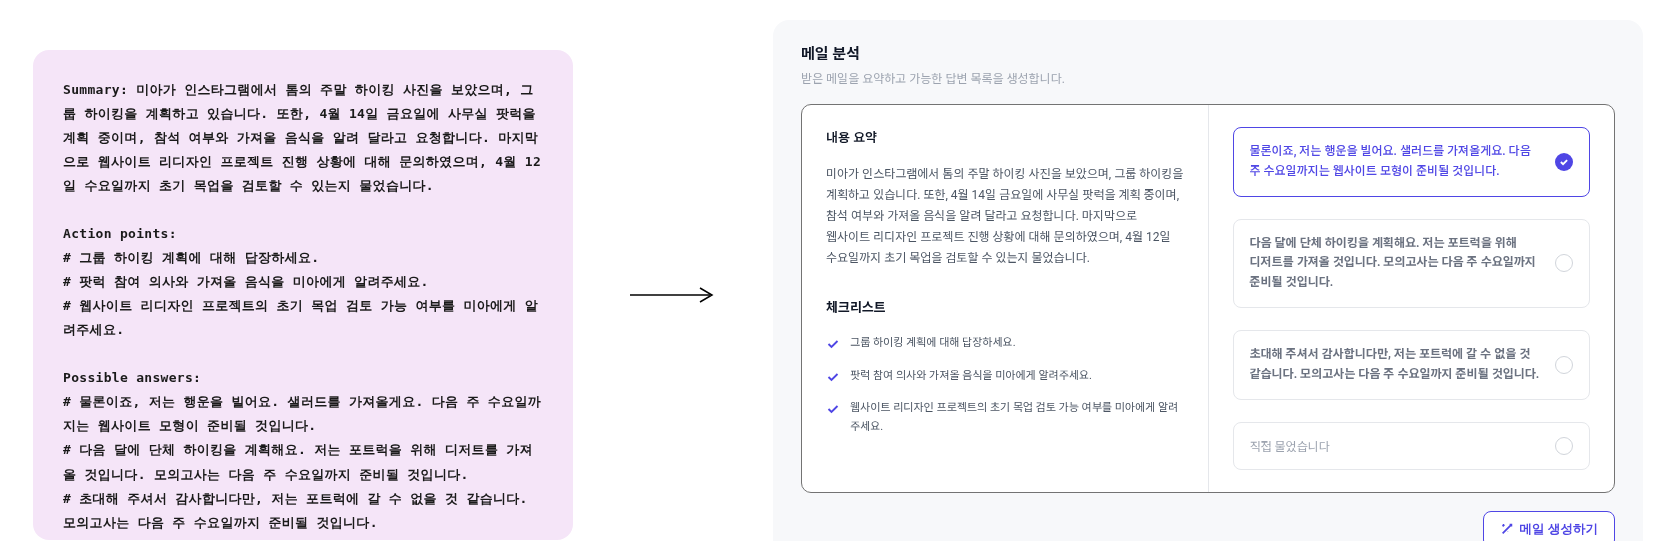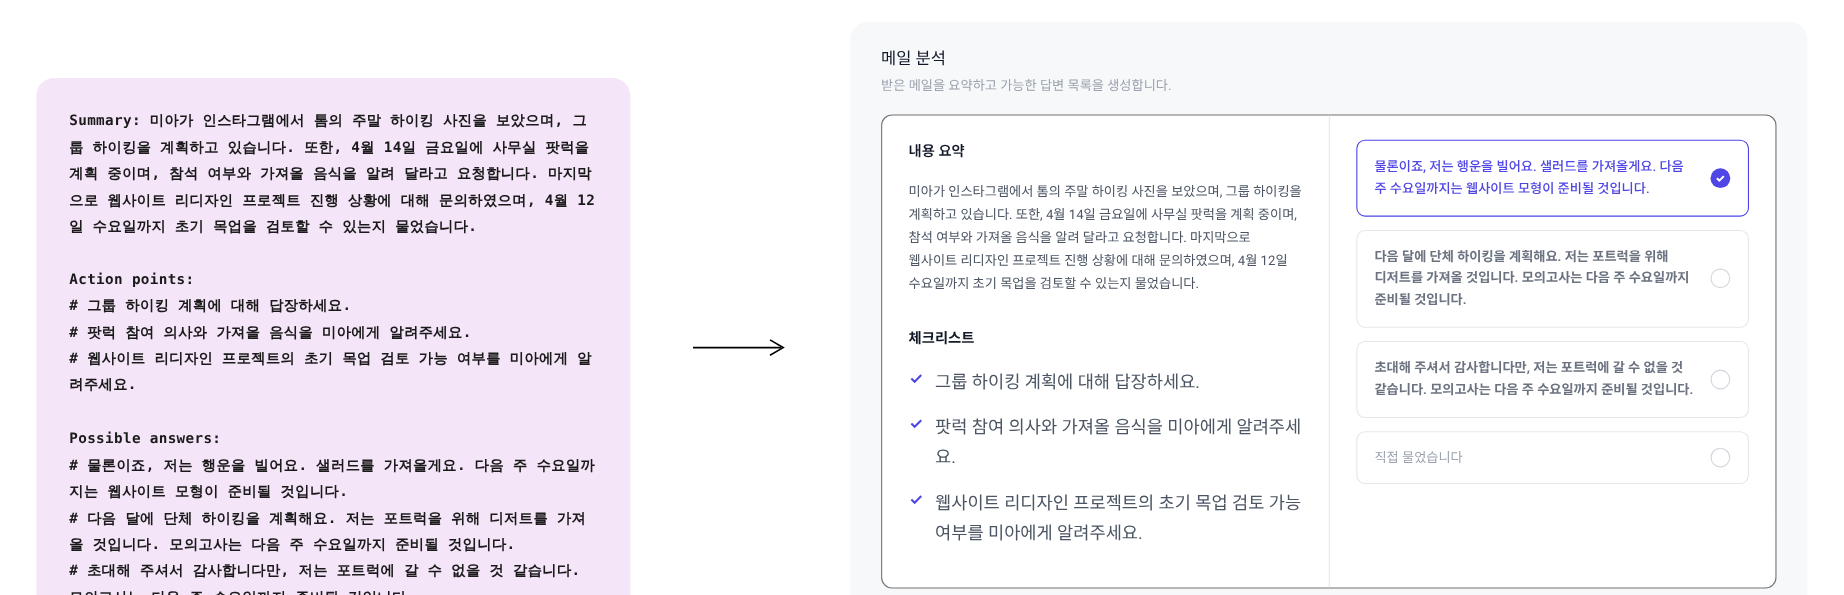--- a/index.html
+++ b/index.html
@@ -46,21 +46,21 @@
       height: 20px;
     }
     .right-panel {
       width: 870px;
       background: #F7F8FA;
       border-radius: 16px;
       padding: 22px 28px 22px 28px;
     }
     .right-title {
       font-size: 15px;
-      font-weight: 400;
+      font-weight: 700;
       color: #111827;
       margin-bottom: 6px;
     }
     .right-subtitle {
       font-size: 12px;
       color: #9CA3AF;
       margin-bottom: 18px;
     }
     .card {
       background: #fff;
@@ -96,21 +96,21 @@
       color: #111827;
       margin-bottom: 18px;
     }
     .checklist {
       list-style: none;
     }
     .checklist li {
       display: flex;
       align-items: flex-start;
       gap: 10px;
-      font-size: 16px;
+      font-size: 11px;
       line-height: 1.7;
       color: #4B5563;
       margin-bottom: 14px;
     }
     .check-icon {
       flex-shrink: 0;
       width: 14px;
       height: 14px;
       display: flex;
       align-items: center;
@@ -121,21 +121,21 @@
       width: 12px;
       height: 12px;
       stroke: #4F46E5;
       stroke-width: 2.5;
       fill: none;
     }
     .answer-option {
       border: 1px solid #E5E7EB;
       border-radius: 8px;
       padding: 14px 16px;
-      margin-bottom: 12px;
+      margin-bottom: 22px;
       display: flex;
       align-items: center;
       justify-content: space-between;
       gap: 12px;
       cursor: pointer;
     }
     .answer-option.selected {
       border: 1.5px solid #4F46E5;
     }
     .answer-option.selected .answer-text {

